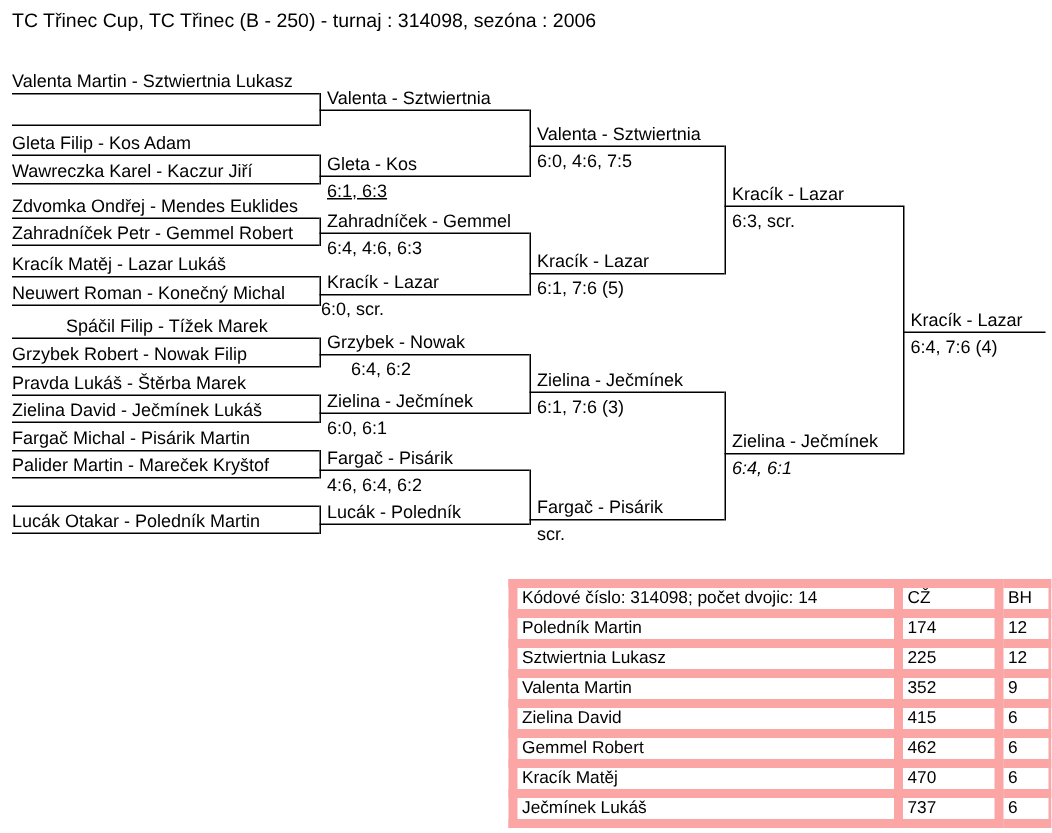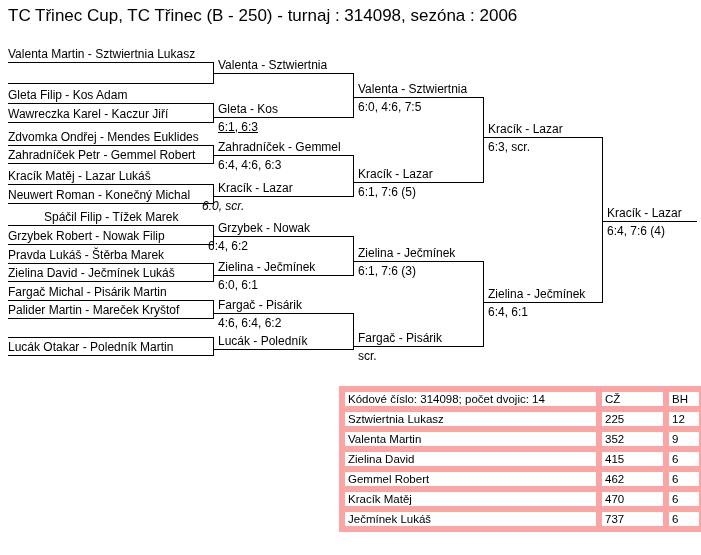--- a/index.html
+++ b/index.html
@@ -1,20 +1,20 @@
 <!DOCTYPE html>
 <html><head>
 <meta charset="utf-8">
 <style>
   html,body { margin:0; padding:0; background:#fff; }
   #screen {
     position:relative; width:701px; height:555px; background:#ffffff;
     font-family:"Liberation Sans", sans-serif; color:#000; overflow:hidden;
   }
-  #title { position:absolute; left:8px; top:6px; font-size:17px; white-space:nowrap; }
+  #title { position:absolute; left:8px; top:6px; font-size:13px; white-space:nowrap; }
   #referee { position:absolute; left:20px; top:510px; font-size:12px; white-space:nowrap; }
   .line  { position:absolute; height:1px; background:#000; }
   .vline { position:absolute; width:1px;  background:#000; }
   .team  { position:absolute; font-size:12px; line-height:14px; white-space:nowrap; }
   .score { position:absolute; font-size:12px; line-height:14px; white-space:nowrap; }
   #ranking-table {
     position:absolute; left:339px; top:386px; width:360px;
     border-collapse:collapse; table-layout:fixed;
   }
   #ranking-table td {
@@ -69,24 +69,24 @@
       <div class="line" style="left: 213px; top: 73px; width: 140px;"></div>
       <div class="team" style="left: 218px; top: 58px;">Valenta - Sztwiertnia</div>
       <div class="line" style="left: 213px; top: 117px; width: 140px;"></div>
       <div class="team" style="left: 218px; top: 102px;">Gleta - Kos</div>
       <div class="score" style="left: 218px; top: 120px; text-decoration: underline;">6:1, 6:3</div>
       <div class="line" style="left: 213px; top: 155px; width: 140px;"></div>
       <div class="team" style="left: 218px; top: 140px;">Zahradníček - Gemmel</div>
       <div class="score" style="left: 218px; top: 158px;">6:4, 4:6, 6:3</div>
       <div class="line" style="left: 213px; top: 196px; width: 140px;"></div>
       <div class="team" style="left: 218px; top: 181px;">Kracík - Lazar</div>
-      <div class="score" style="left: 202px; top: 199px; font-style: italic;">6:0, scr.</div>
+      <div class="score" style="left: 214px; top: 199px;">6:0, scr.</div>
       <div class="line" style="left: 213px; top: 236px; width: 140px;"></div>
       <div class="team" style="left: 218px; top: 221px;">Grzybek - Nowak</div>
-      <div class="score" style="left: 208px; top: 239px;">6:4, 6:2</div>
+      <div class="score" style="left: 234px; top: 239px;">6:4, 6:2</div>
       <div class="line" style="left: 213px; top: 275px; width: 140px;"></div>
       <div class="team" style="left: 218px; top: 260px;">Zielina - Ječmínek</div>
       <div class="score" style="left: 218px; top: 278px;">6:0, 6:1</div>
       <div class="line" style="left: 213px; top: 313px; width: 140px;"></div>
       <div class="team" style="left: 218px; top: 298px;">Fargač - Pisárik</div>
       <div class="score" style="left: 218px; top: 316px;">4:6, 6:4, 6:2</div>
       <div class="line" style="left: 213px; top: 349px; width: 140px;"></div>
       <div class="team" style="left: 218px; top: 334px;">Lucák - Poledník</div>
       <div class="vline" style="left: 353px; top: 73px; height: 45px;"></div>
       <div class="vline" style="left: 353px; top: 155px; height: 42px;"></div>
@@ -104,37 +104,42 @@
       <div class="line" style="left: 353px; top: 346px; width: 130px;"></div>
       <div class="team" style="left: 358px; top: 331px;">Fargač - Pisárik</div>
       <div class="score" style="left: 358px; top: 349px;">scr.</div>
       <div class="vline" style="left: 483px; top: 97px; height: 86px;"></div>
       <div class="vline" style="left: 483px; top: 261px; height: 86px;"></div>
       <div class="line" style="left: 483px; top: 137px; width: 119px;"></div>
       <div class="team" style="left: 488px; top: 122px;">Kracík - Lazar</div>
       <div class="score" style="left: 488px; top: 140px; text-align: center;">6:3, scr.</div>
       <div class="line" style="left: 483px; top: 302px; width: 119px;"></div>
       <div class="team" style="left: 488px; top: 287px;">Zielina - Ječmínek</div>
-      <div class="score" style="left: 488px; top: 305px;">6:4, 6:1</div>
+      <div class="score" style="left: 488px; top: 305px; font-style: italic;">6:4, 6:1</div>
       <div class="vline" style="left: 602px; top: 137px; height: 166px;"></div>
       <div class="line" style="left: 602px; top: 221px; width: 95px;"></div>
       <div class="team" style="left: 607px; top: 206px;">Kracík - Lazar</div>
       <div class="score" style="left: 607px; top: 224px;">6:4, 7:6 (4)</div>
     </div>
   <table id="ranking-table">
     <colgroup>
         <col style="width:257px">
         <col style="width:67px">
         <col style="width:36px">
       </colgroup>
     <tbody id="ranking-body">
         <tr>
           <td>Kódové číslo: 314098; počet dvojic: 14</td>
           <td>CŽ</td>
           <td>BH</td>
+        </tr>
+        <tr>
+          <td>Poledník Martin</td>
+          <td>174</td>
+          <td>12</td>
         </tr>
         <tr>
           <td>Sztwiertnia Lukasz</td>
           <td>225</td>
           <td>12</td>
         </tr>
         <tr>
           <td>Valenta Martin</td>
           <td>352</td>
           <td>9</td>

